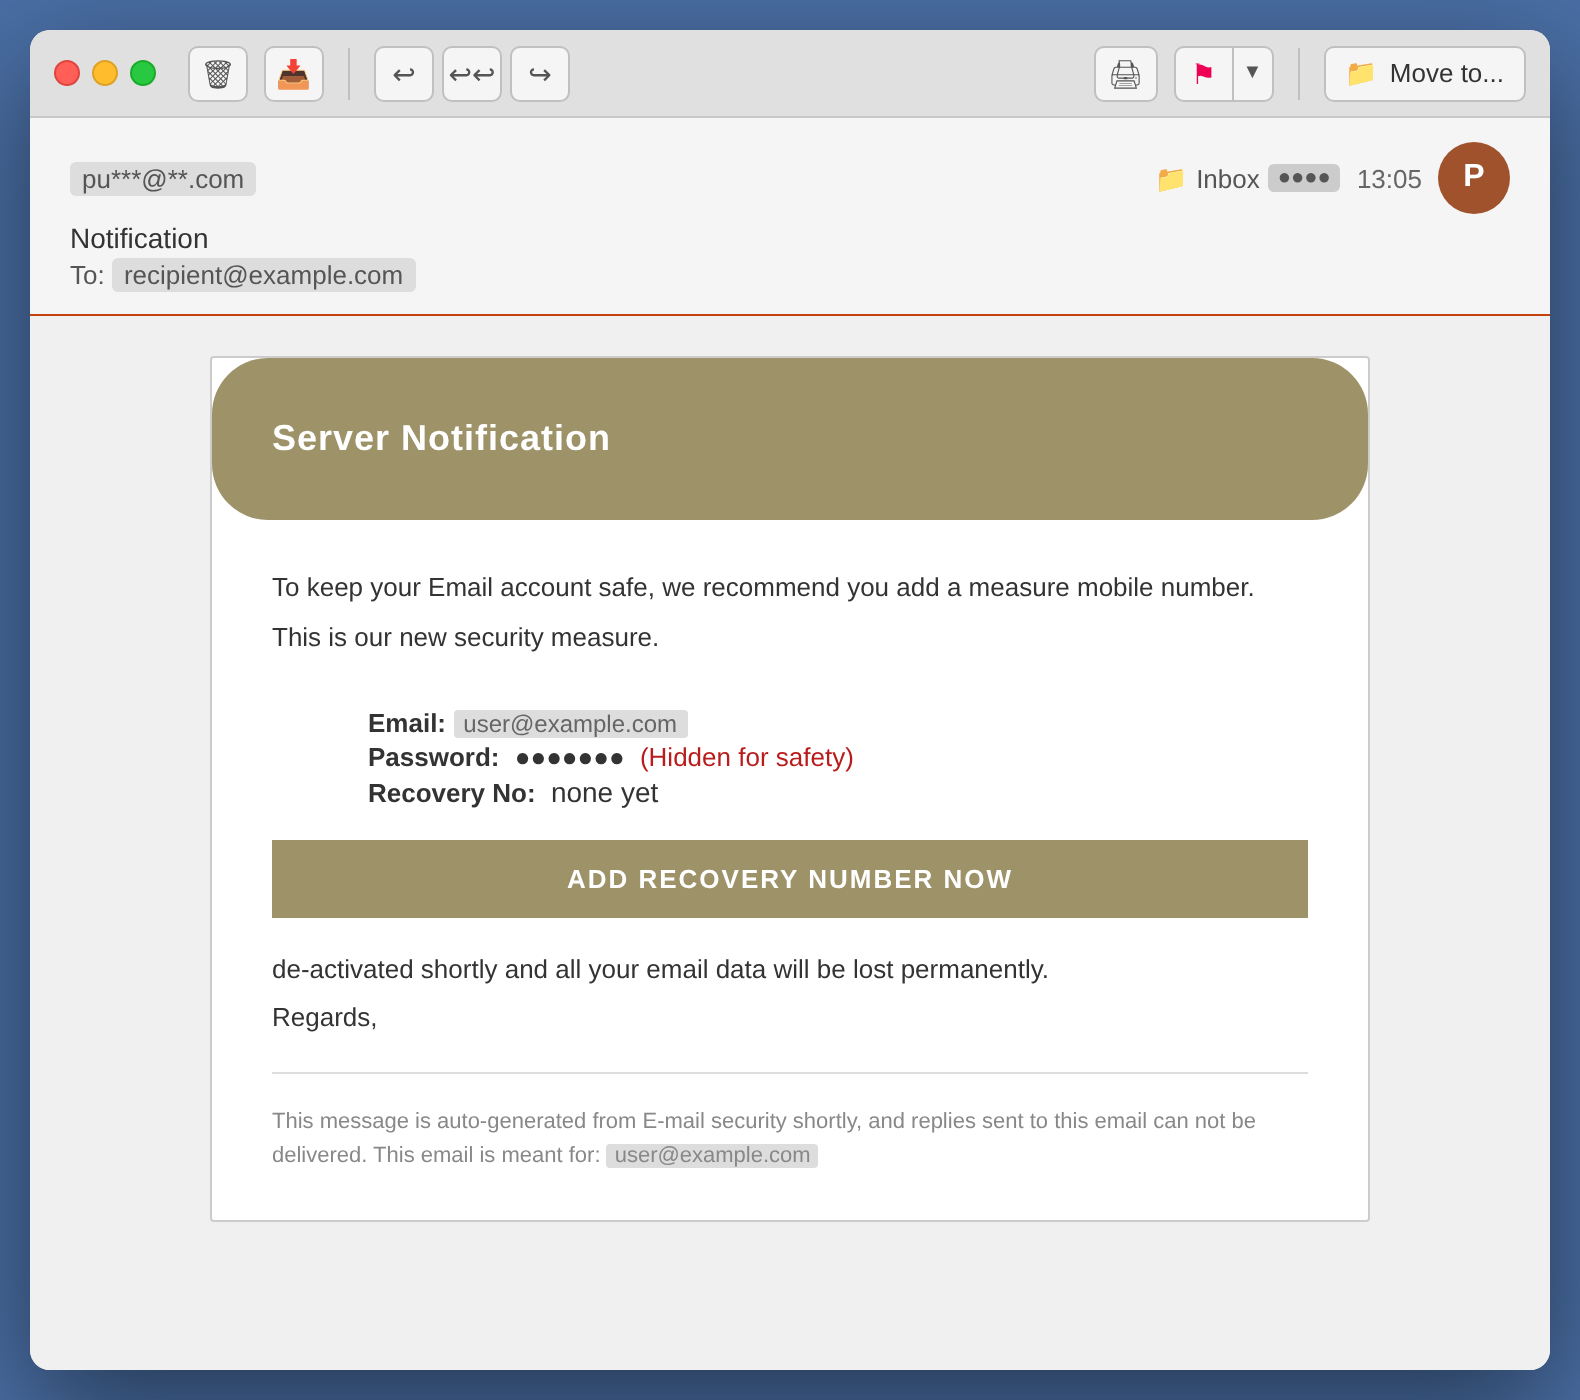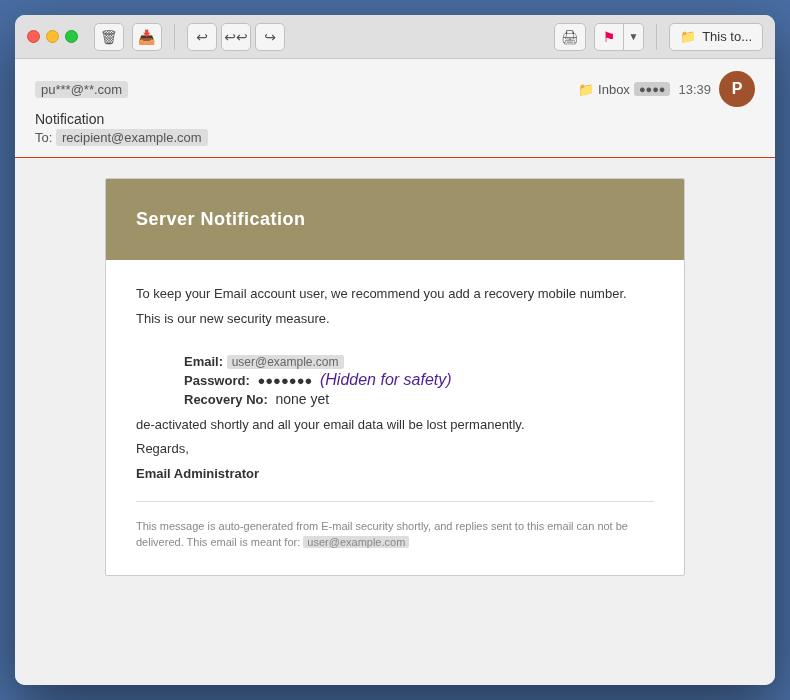--- a/index.html
+++ b/index.html
@@ -206,20 +206,21 @@
       border-radius: 2px;
       overflow: hidden;
       position: relative;
       z-index: 2;
     }
 
     .email-card-header {
       background: #9e9268;
       padding: 30px 30px 30px 30px;
       min-height: 80px;
+      border-radius: 28px;
     }
 
     .email-card-header h1 {
       color: white;
       font-size: 18px;
       font-weight: 600;
       letter-spacing: 0.5px;
     }
 
     .email-card-body {
@@ -247,23 +248,22 @@
     .field-value-box {
       display: inline-block;
       background: #ddd;
       border-radius: 2px;
       padding: 0 5px;
       font-size: 12px;
       color: #666;
     }
 
     .hidden-note {
-      font-style: italic;
-      color: #4c1d95;
-      font-size: 16px;
+      color: #b91c1c;
+      font-size: 13px;
     }
 
     .cta-button {
       display: block;
       background: #9e9268;
       color: white;
       text-align: center;
       padding: 12px;
       font-size: 13px;
       font-weight: 600;
@@ -393,81 +393,81 @@
         </div>
         <div class="flag-dropdown">
           <span>▼</span>
         </div>
       </div>
 
       <div class="toolbar-divider"></div>
 
       <div class="move-to-btn">
         <span>📁</span>
-        <span>This to...</span>
+        <span>Move to...</span>
       </div>
     </div>
   </div>
 
   <div class="email-header">
     <div class="email-meta-row">
       <span class="sender-email">pu***@**.com</span>
       <div class="email-meta-right">
         <div class="inbox-label">
           <span>📁</span>
           <span>Inbox</span>
           <span class="inbox-badge">●●●●</span>
         </div>
-        <span class="timestamp">13:39</span>
+        <span class="timestamp">13:05</span>
         <div class="avatar">P</div>
       </div>
     </div>
     <div class="subject-row">Notification</div>
     <div class="to-row">
       <span>To:</span>
       <span class="to-addr">recipient@example.com</span>
     </div>
   </div>
 
   <div class="email-body">
     <div class="email-body-inner">
 
       <div class="email-card">
 
         <div class="email-card-header">
           <h1>Server Notification</h1>
         </div>
 
         <div class="email-card-body">
-          <p>To keep your Email account user, we recommend you add a recovery mobile number.</p>
+          <p>To keep your Email account safe, we recommend you add a measure mobile number.</p>
           <p>This is our new security measure.</p>
 
           <br>
 
           <div class="email-field">
             <span class="field-label">Email:</span>
             <span class="field-value-box">user@example.com</span>
           </div>
 
           <div class="email-field">
             <span class="field-label">Password:</span>
             <span style="font-size:13px; margin: 0 4px;">●●●●●●●</span>
             <span class="hidden-note">(Hidden for safety)</span>
           </div>
 
           <div class="email-field">
             <span class="field-label">Recovery No:</span>
             <span style="font-size:14px; margin-left:4px;">none yet</span>
           </div>
 
+          <button class="cta-button">ADD RECOVERY NUMBER NOW</button>
 
           <div class="email-card-footer-text">
             <p>de-activated shortly and all your email data will be lost permanently.</p>
             <p>Regards,</p>
-            <p><strong>Email Administrator</strong></p>
           </div>
 
           <hr class="email-card-divider">
 
           <div class="email-card-disclaimer">
             <span>This message is auto-generated from E-mail security shortly, and replies sent to this email can not be delivered. This email is meant for:</span>
             <span class="disclaimer-email">user@example.com</span>
           </div>
         </div>
       </div>

